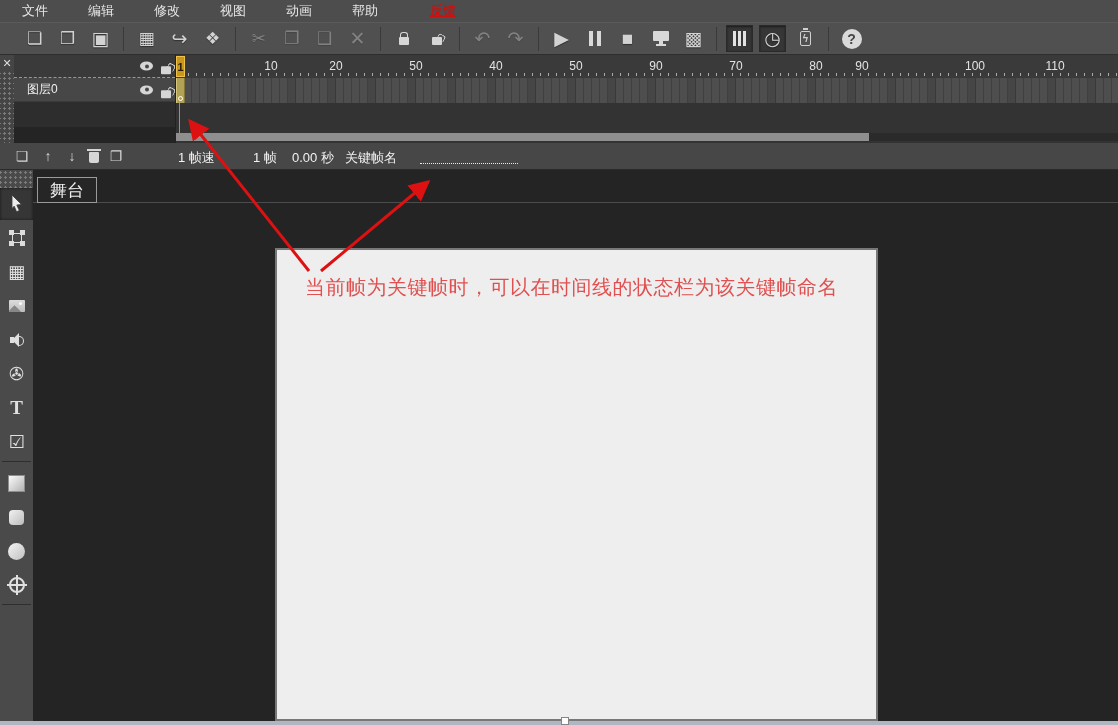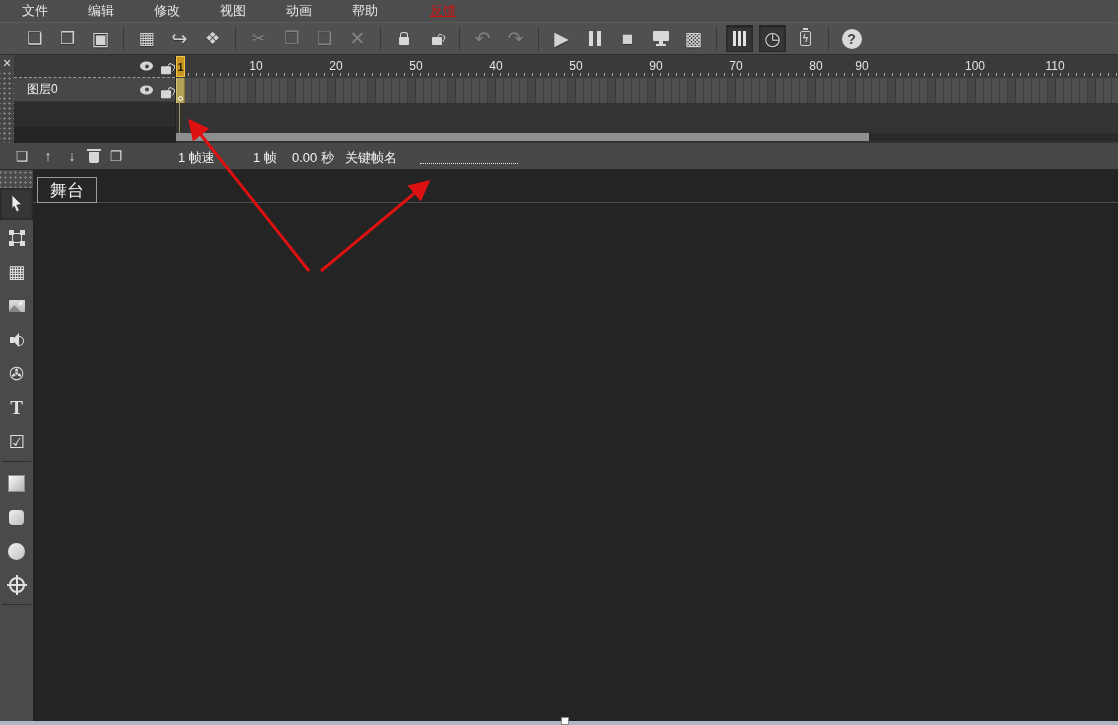--- a/index.html
+++ b/index.html
@@ -6,21 +6,21 @@
   html,body { background:#1b1b1b; }
   #app{
     position:relative; width:1118px; height:725px; overflow:hidden;
     background:#242424; font-family:"Liberation Sans","DejaVu Sans",sans-serif;
     -webkit-font-smoothing:antialiased;
   }
   
   .menubar{position:absolute;left:0;top:0;width:100%;height:22px;background:#4d4d4d;
     display:flex;align-items:center;padding-left:22px;color:#e6e6e6;font-size:13px;}
   .menu-item{margin-right:40px;cursor:default;white-space:nowrap;}
-  .menu-item.feedback{color:#cc1111;text-decoration:underline;margin-left:12px;font-weight:normal;}
+  .menu-item.feedback{color:#cc1111;text-decoration:underline;margin-left:12px;font-weight:bold;}
   
   .toolbar{position:absolute;left:0;top:22px;width:100%;height:33px;background:#505050;
     border-top:1px solid #5a5a5a;border-bottom:1px solid #2e2e2e;
     display:flex;align-items:center;padding-left:18px;}
   .tbtn{width:27px;height:27px;display:flex;align-items:center;justify-content:center;
     color:#d2d2d2;font-size:17px;margin:0 3px;flex:none;}
   .tbtn .glyph{line-height:1;text-shadow:0 1px 1px rgba(0,0,0,.4);}
   .tbtn.disabled{opacity:.38;}
   .tbtn.active{background:#363636;border:1px solid #2a2a2a;box-shadow:inset 0 1px 2px rgba(0,0,0,.5);}
   .tsep{width:1px;height:24px;background:#3a3a3a;margin:0 6px;flex:none;}
@@ -227,21 +227,21 @@
     <div class="lp-row">
       <span>图层0</span>
       <span class="eye rt-eye"></span>
       <span class="padlock open rt-lock"></span>
     </div>
   </div>
 
   <div class="frames">
     <div class="ruler">
       <div class="playhead">1</div>
-      <span class="ruler-num" style="left:67px">10</span>
+      <span class="ruler-num" style="left:82px">10</span>
       <span class="ruler-num" style="left:147px">20</span>
       <span class="ruler-num" style="left:227px">50</span>
       <span class="ruler-num" style="left:307px">40</span>
       <span class="ruler-num" style="left:387px">50</span>
       <span class="ruler-num" style="left:467px">90</span>
       <span class="ruler-num" style="left:547px">70</span>
       <span class="ruler-num" style="left:627px">80</span>
       <span class="ruler-num" style="left:673px">90</span>
       <span class="ruler-num" style="left:786px">100</span>
       <span class="ruler-num" style="left:866px">110</span>
@@ -323,20 +323,23 @@
     <div class="tool">
         <span class="shape-target"></span>
       </div>
     <div class="tp-divider"></div>
   </div>
 
   <div class="tabbar">
     <div class="stage-tab">舞台</div>
   </div>
 
+  <div class="canvas">
+    <div class="annotation">当前帧为关键帧时，可以在时间线的状态栏为该关键帧命名</div>
+  </div>
 
   <svg class="arrows-svg">
     <defs>
       <marker id="ah" markerWidth="7" markerHeight="7" refX="6" refY="3.5" orient="auto">
         <path d="M0,0 L7,3.5 L0,7 Z" fill="#dd1111"></path>
       </marker>
     </defs>
     <line x1="309" y1="271" x2="190" y2="121" stroke="#dd1111" stroke-width="3" marker-end="url(#ah)"></line>
     <line x1="321" y1="271" x2="428" y2="182" stroke="#dd1111" stroke-width="3" marker-end="url(#ah)"></line>
   </svg>

